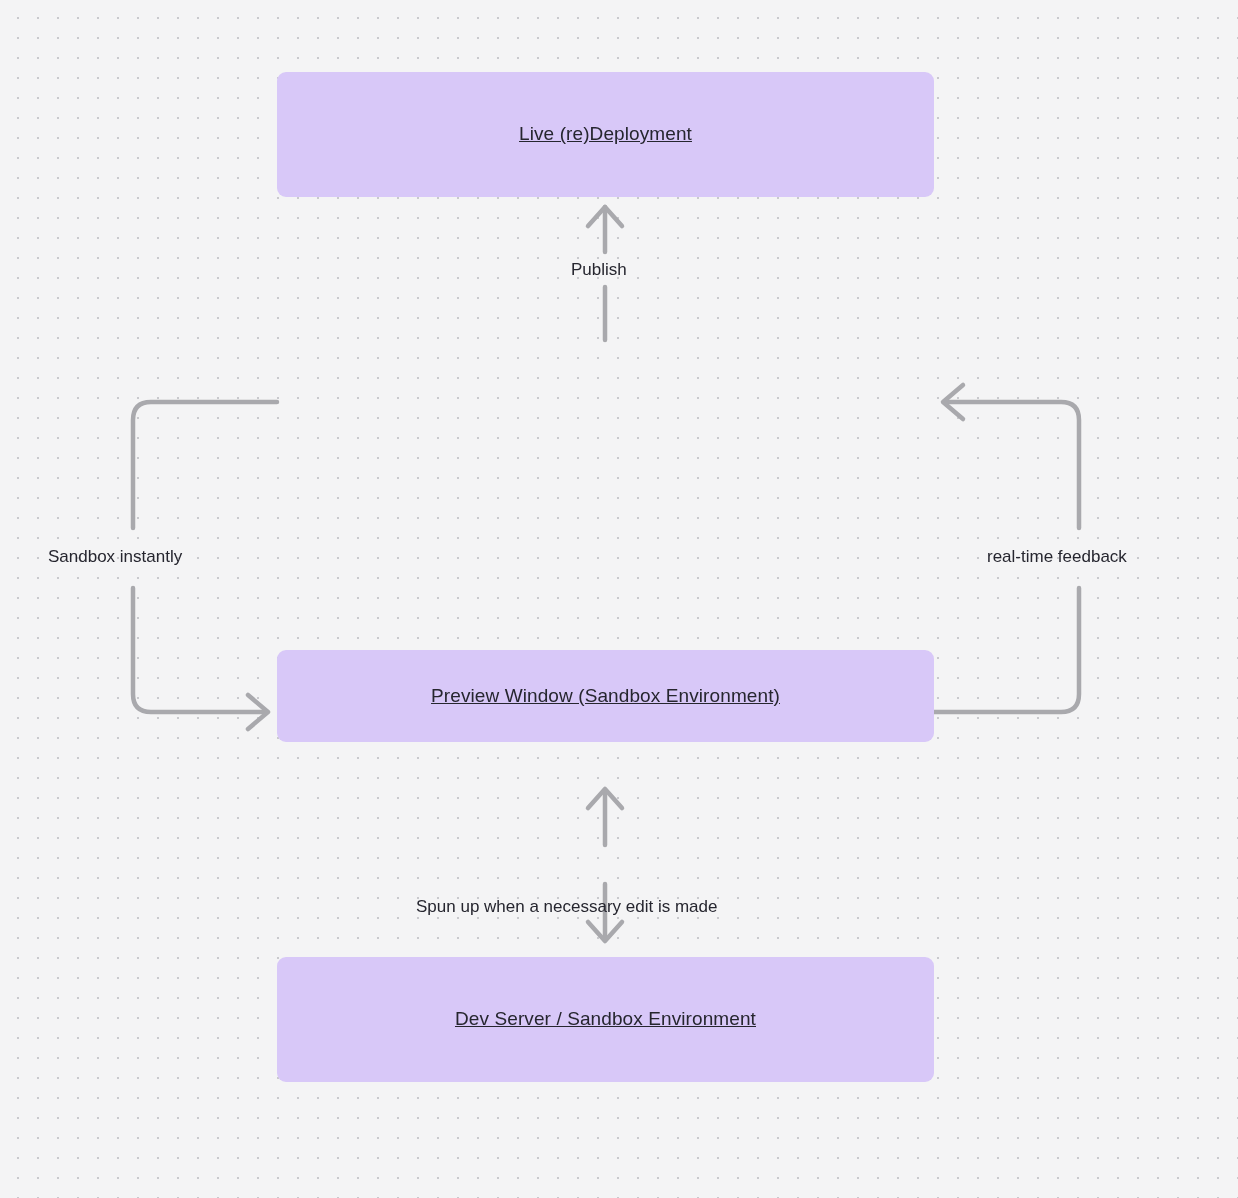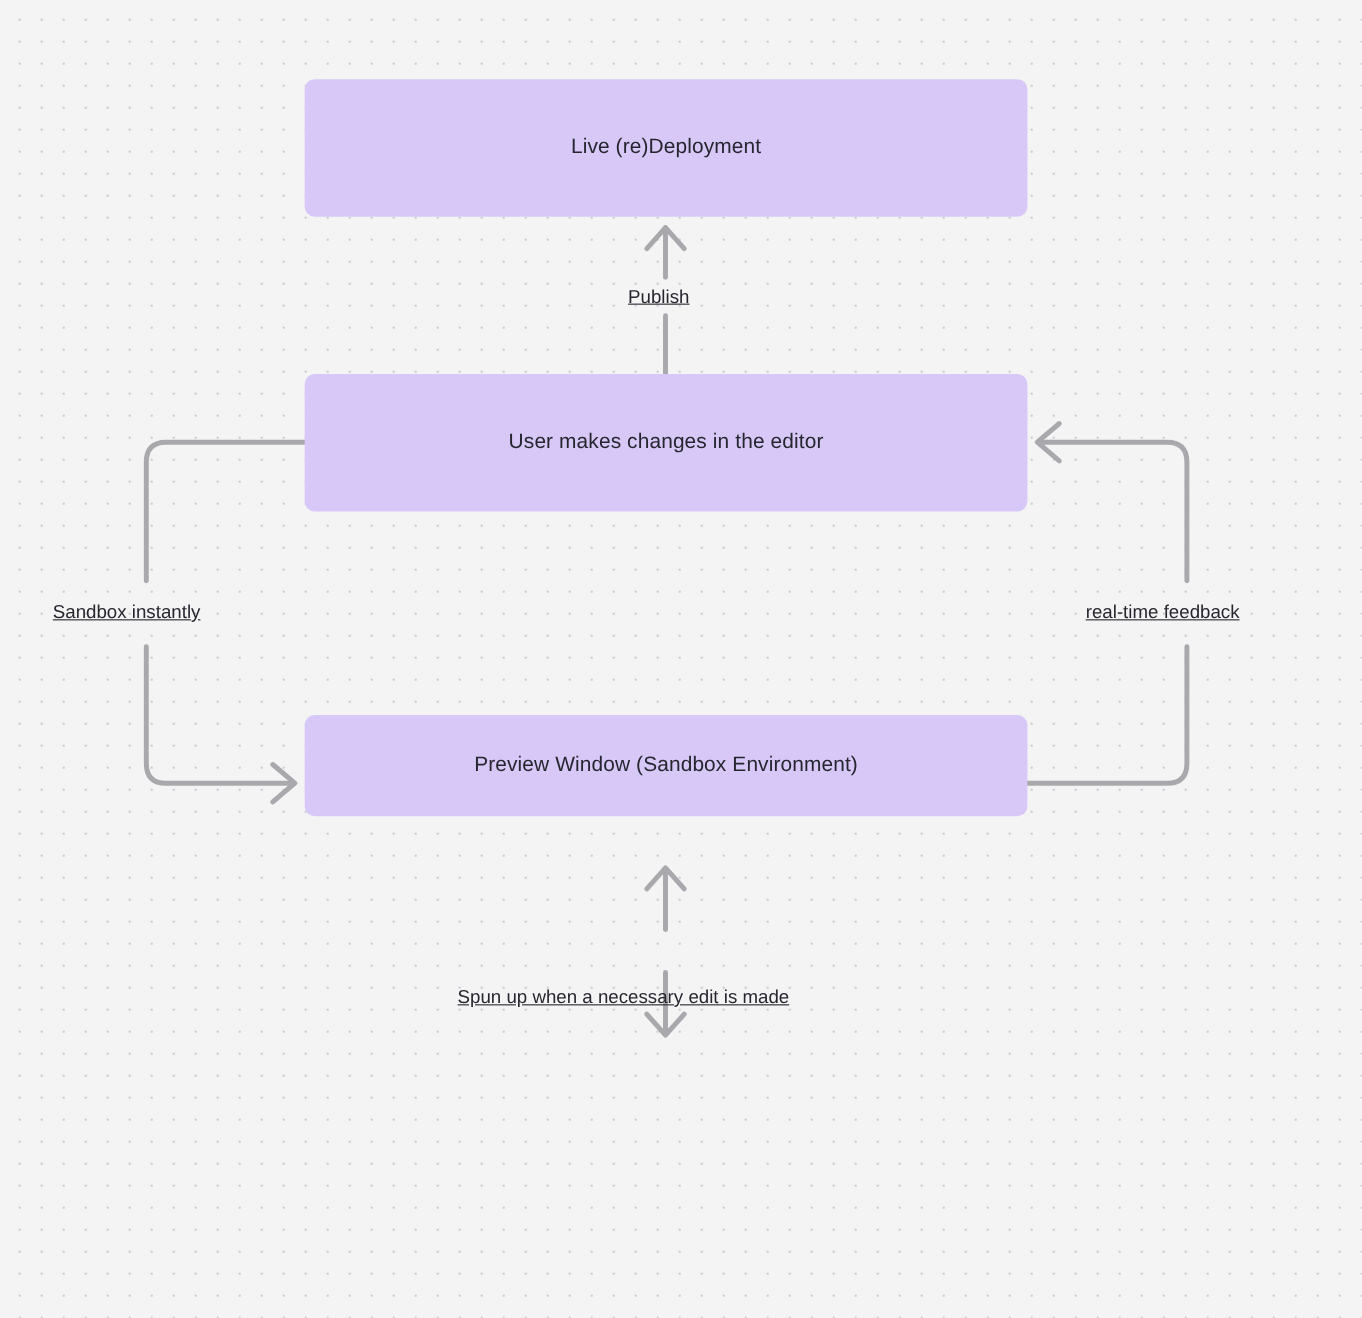--- a/index.html
+++ b/index.html
@@ -55,20 +55,21 @@
     position: absolute;
     box-sizing: border-box;
     background-color: #d8c8f8;
     border-radius: 9px;
     display: flex;
     align-items: center;
     justify-content: center;
     color: #26262f;
     font-size: 19px;
     letter-spacing: 0.1px;
+    text-decoration: underline;
   }
 
   .node-label {
     text-align: center;
     line-height: 1.3;
     padding: 0 16px;
   }
 
   #node-live        { left: 277px; top: 72px;  width: 657px; height: 125px; }
   #node-editor      { left: 277px; top: 340px; width: 657px; height: 125px; }
@@ -76,21 +77,20 @@
   #node-devserver   { left: 277px; top: 957px; width: 657px; height: 125px; }
 
   
   .edge-label {
     position: absolute;
     color: #26262f;
     font-size: 17px;
     white-space: nowrap;
     line-height: 1;
     background: transparent;
-    text-decoration: underline;
   }
 
   #label-publish      { left: 571px;  top: 261px; }
   #label-updates      { left: 48px;   top: 548px; }
   #label-realtime     { left: 987px;  top: 548px; }
   #label-spunup       { left: 416px;  top: 858px; margin-top: 40px; }
 </style>
 </head>
 <body>
 
@@ -121,28 +121,28 @@
       <path class="arrow-head" d="M 588 808 L 605 789 L 622 808"></path>
       <path class="edge-path" d="M 605 884 L 605 940"></path>
       <path class="arrow-head" d="M 588 922 L 605 941 L 622 922"></path>
     </g>
   </svg>
 
   <div class="node" id="node-live">
     <span class="node-label">Live (re)Deployment</span>
   </div>
 
-  <div class="node" id="node-editor">
-    <span class="node-label">User makes changes in the editor</span>
-  </div>
 
   <div class="node" id="node-preview">
     <span class="node-label">Preview Window (Sandbox Environment)</span>
   </div>
 
+  <div class="node" id="node-devserver">
+    <span class="node-label">Dev Server / Sandbox Environment</span>
+  </div>
 
   <div class="edge-label" id="label-publish">Publish</div>
 
   <div class="edge-label" id="label-updates">Sandbox instantly</div>
 
   <div class="edge-label" id="label-realtime">real-time feedback</div>
 
   <div class="edge-label" id="label-spunup">Spun up when a necessary edit is made</div>
 
 </div>

